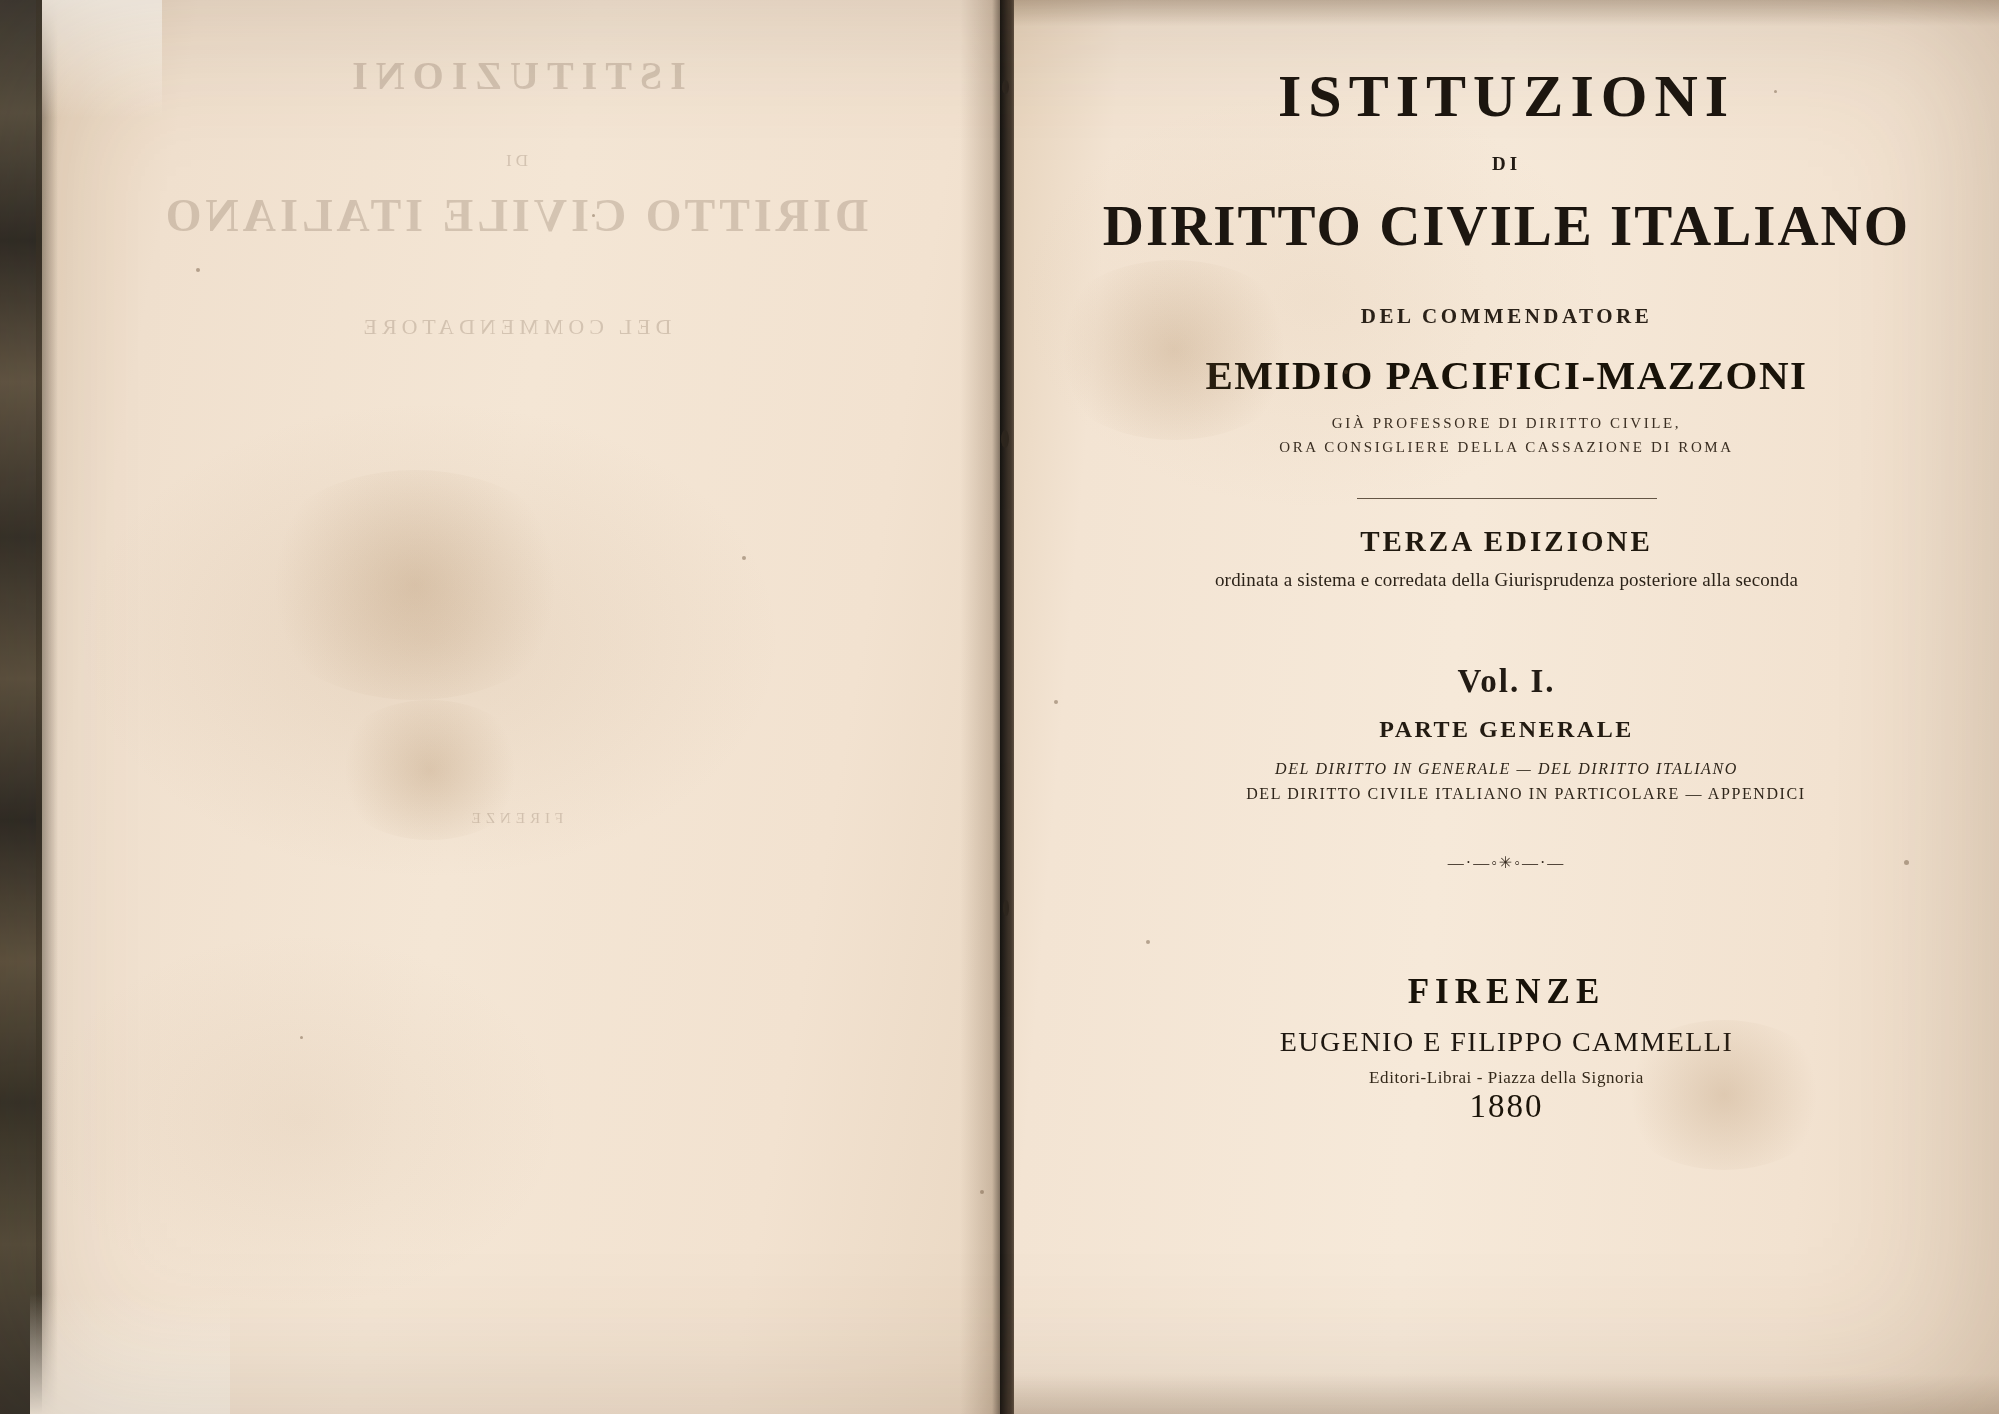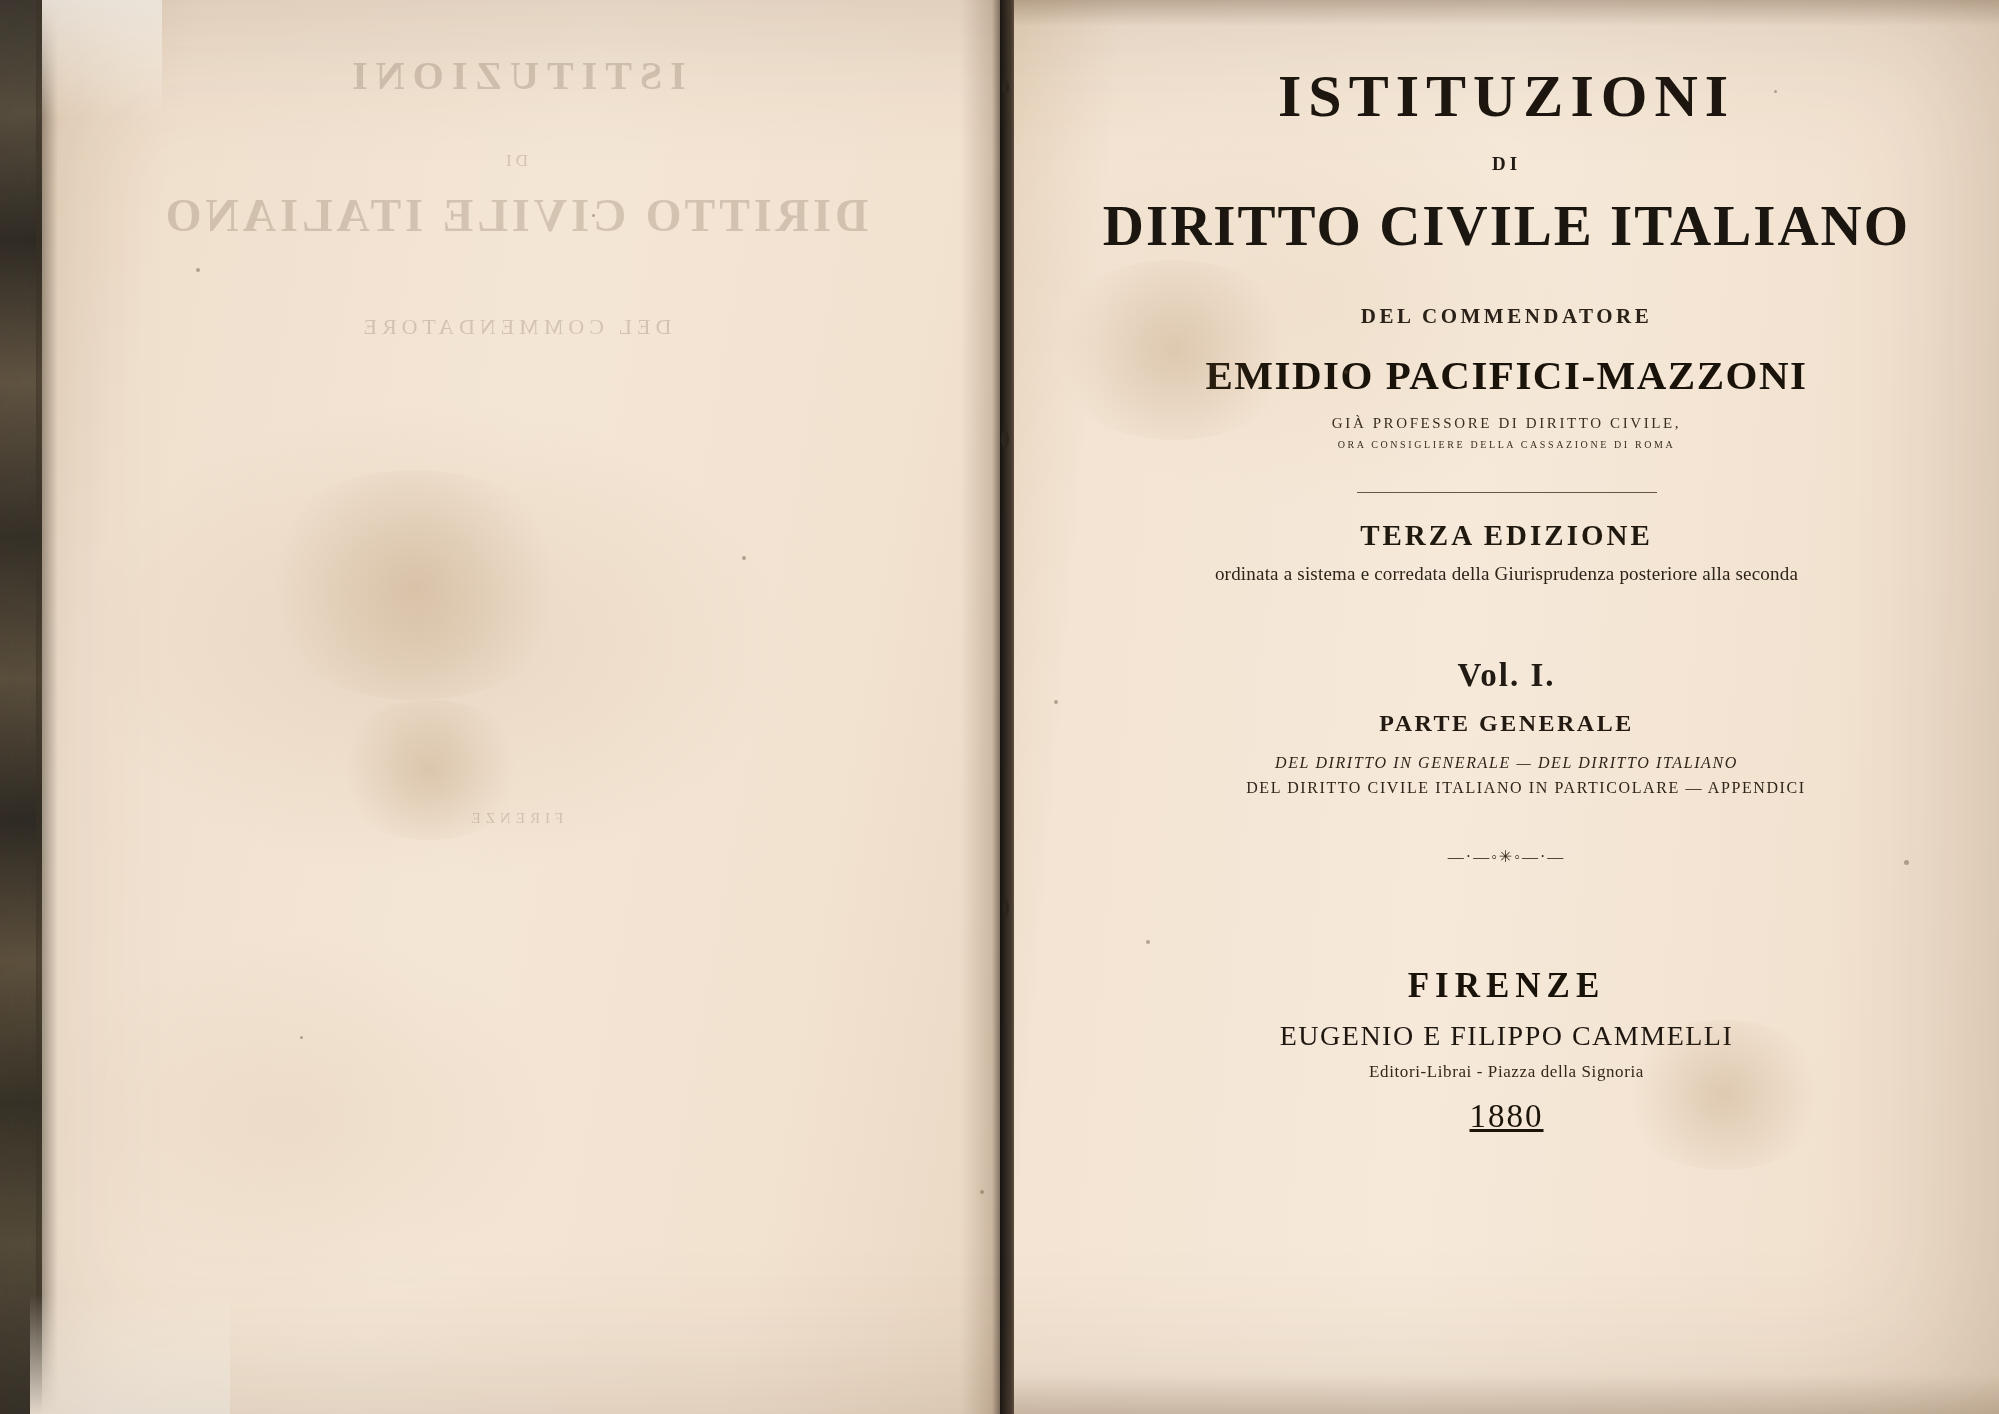--- a/index.html
+++ b/index.html
@@ -163,21 +163,21 @@
     color: #191309;
   }
   .t-role1 {
     margin-top: 16px;
     font-size: 15px;
     letter-spacing: 2.6px;
     color: #3a2e22;
   }
   .t-role2 {
     margin-top: 7px;
-    font-size: 10px;
+    font-size: 15px;
     letter-spacing: 2.6px;
     color: #3a2e22;
   }
   .rule-thin {
     width: 300px;
     height: 1px;
     background: #4a3b2c;
     margin: 42px auto 0 auto;
     opacity: .85;
   }
@@ -242,25 +242,23 @@
     letter-spacing: 1.5px;
     color: #1e1710;
   }
   .t-pubsub {
     margin-top: 10px;
     font-size: 17px;
     letter-spacing: 0.6px;
     color: #332819;
   }
   .t-year {
-    margin-top: 16px;
     font-size: 33px;
     letter-spacing: 2px;
     color: #1b1409;
-    text-decoration: underline;
   }
 
   
   .speck {
     position: absolute;
     background: #6b523a;
     border-radius: 50%;
     opacity: .45;
   }
   .stain {

